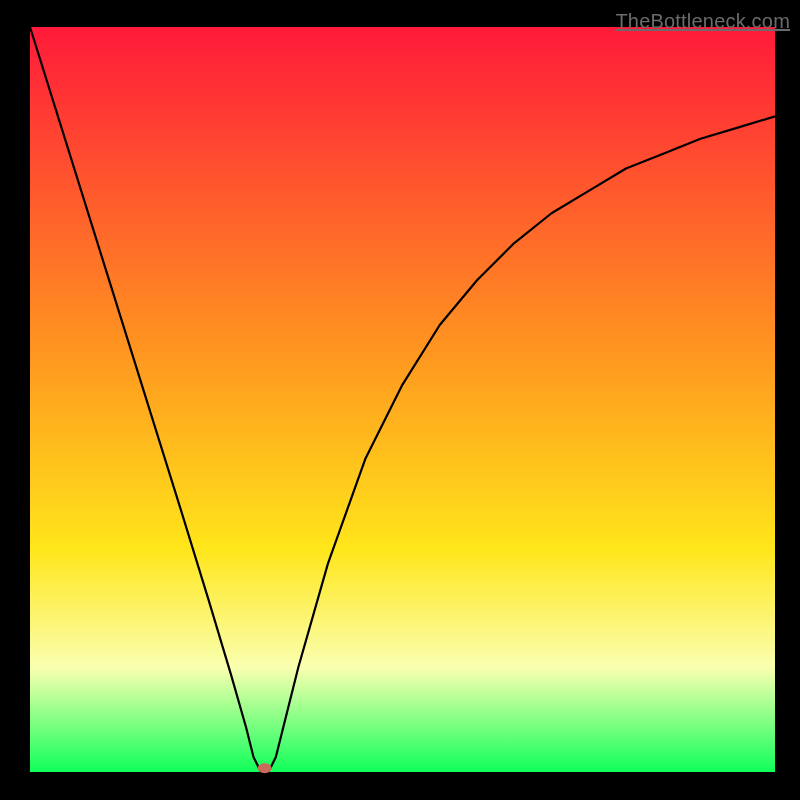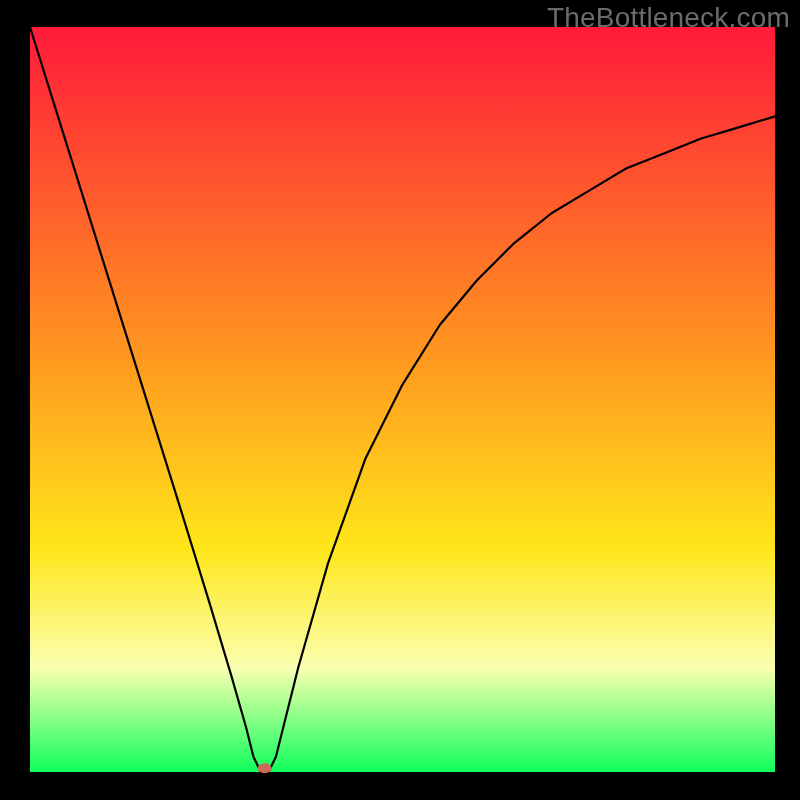--- a/index.html
+++ b/index.html
@@ -12,26 +12,27 @@
     overflow: hidden;
   }
   .frame {
     position: relative;
     width: 800px;
     height: 800px;
     background: #000;
   }
   .watermark {
     position: absolute;
-    top: 2px;
+    top: 10px;
     right: 10px;
     color: #6b6b6b;
-    font-size: 28px;
+    font-size: 20px;
     letter-spacing: 0.2px;
     z-index: 10;
+    text-decoration: underline;
   }
   svg {
     position: absolute;
     top: 0;
     left: 0;
   }
 </style>
 </head>
 <body>
 

